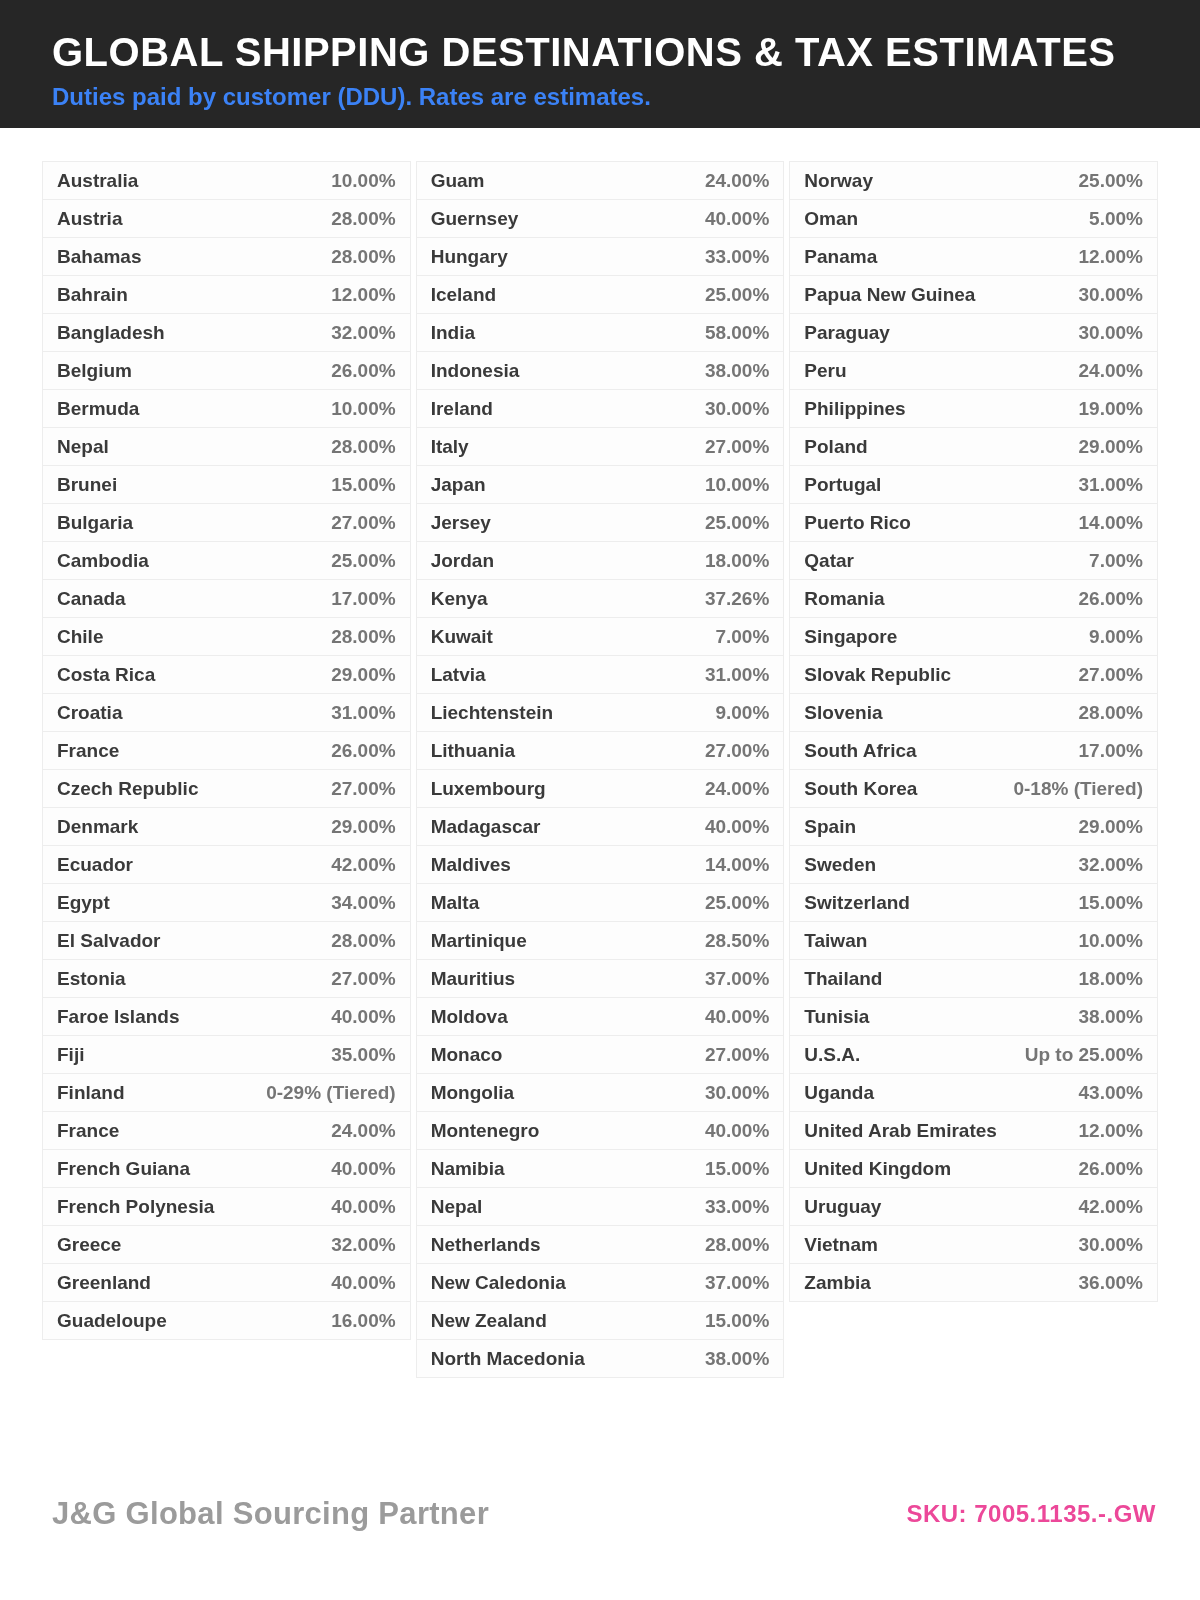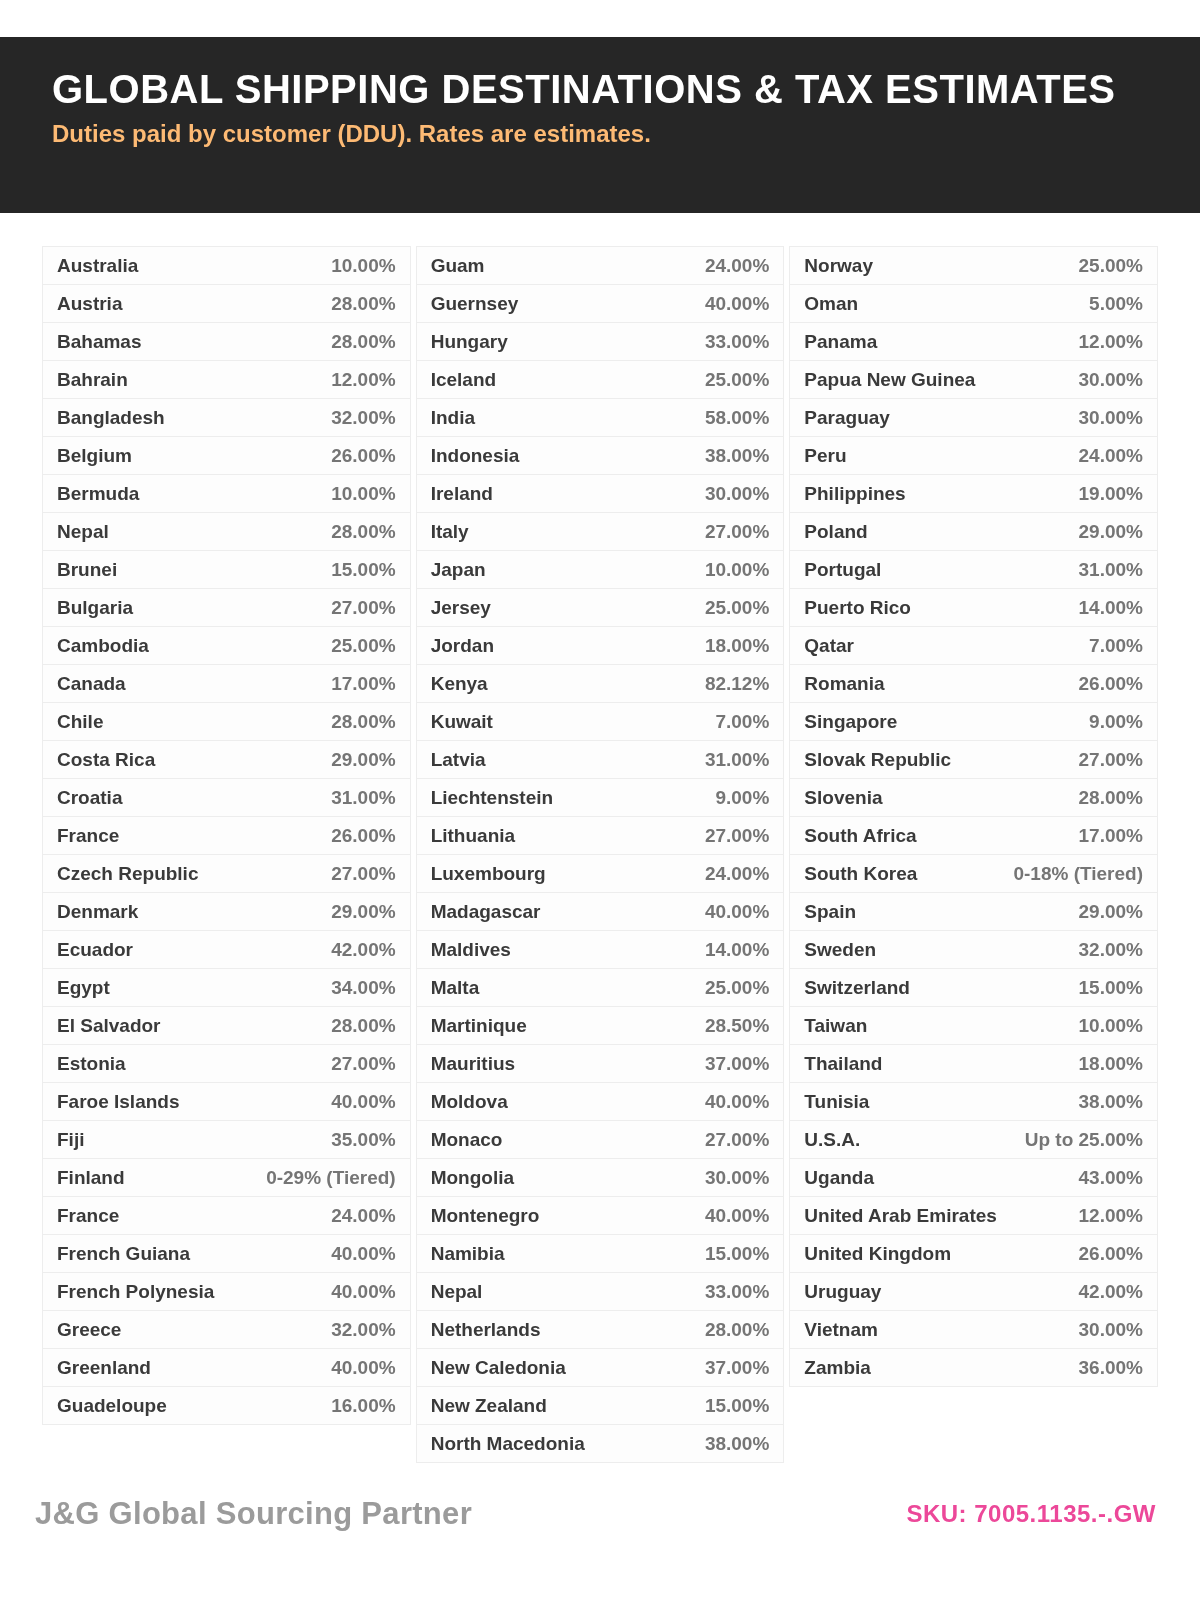--- a/index.html
+++ b/index.html
@@ -7,34 +7,33 @@
   body { font-family: "Liberation Sans", "DejaVu Sans", sans-serif; }
   .page {
     position: relative;
     width: 1200px;
     height: 1600px;
     background: #ffffff;
     overflow: hidden;
   }
   .header {
     background: #262626;
-    height: 176px;
+    height: 128px;
     padding: 30px 52px 0 52px;
-    margin-top: 37px;
   }
   .header .title {
     color: #ffffff;
     font-size: 40px;
     font-weight: 800;
     letter-spacing: 0.5px;
     line-height: 1.1;
     white-space: nowrap;
   }
   .header .subtitle {
-    color: #fdba74;
+    color: #3b82f6;
     font-size: 24px;
     font-weight: 700;
     margin-top: 9px;
     white-space: nowrap;
   }
   .grid {
     display: grid;
     grid-template-columns: repeat(3, 1fr);
     column-gap: 5px;
     margin: 33px 42px 8px 42px;
@@ -62,21 +61,21 @@
   }
   .rate {
     font-size: 19px;
     font-weight: 700;
     color: #757575;
     white-space: nowrap;
     margin-left: 10px;
   }
   .footer {
     position: absolute;
-    left: 35px;
+    left: 52px;
     right: 44px;
     top: 1496px;
     display: flex;
     justify-content: space-between;
     align-items: center;
   }
   .brand {
     color: #9b9b9b;
     font-size: 31px;
     font-weight: 800;
@@ -267,21 +266,21 @@
         <div class="row">
           <span class="country">Jersey</span>
           <span class="rate">25.00%</span>
         </div>
         <div class="row">
           <span class="country">Jordan</span>
           <span class="rate">18.00%</span>
         </div>
         <div class="row">
           <span class="country">Kenya</span>
-          <span class="rate">82.12%</span>
+          <span class="rate">37.26%</span>
         </div>
         <div class="row">
           <span class="country">Kuwait</span>
           <span class="rate">7.00%</span>
         </div>
         <div class="row">
           <span class="country">Latvia</span>
           <span class="rate">31.00%</span>
         </div>
         <div class="row">

